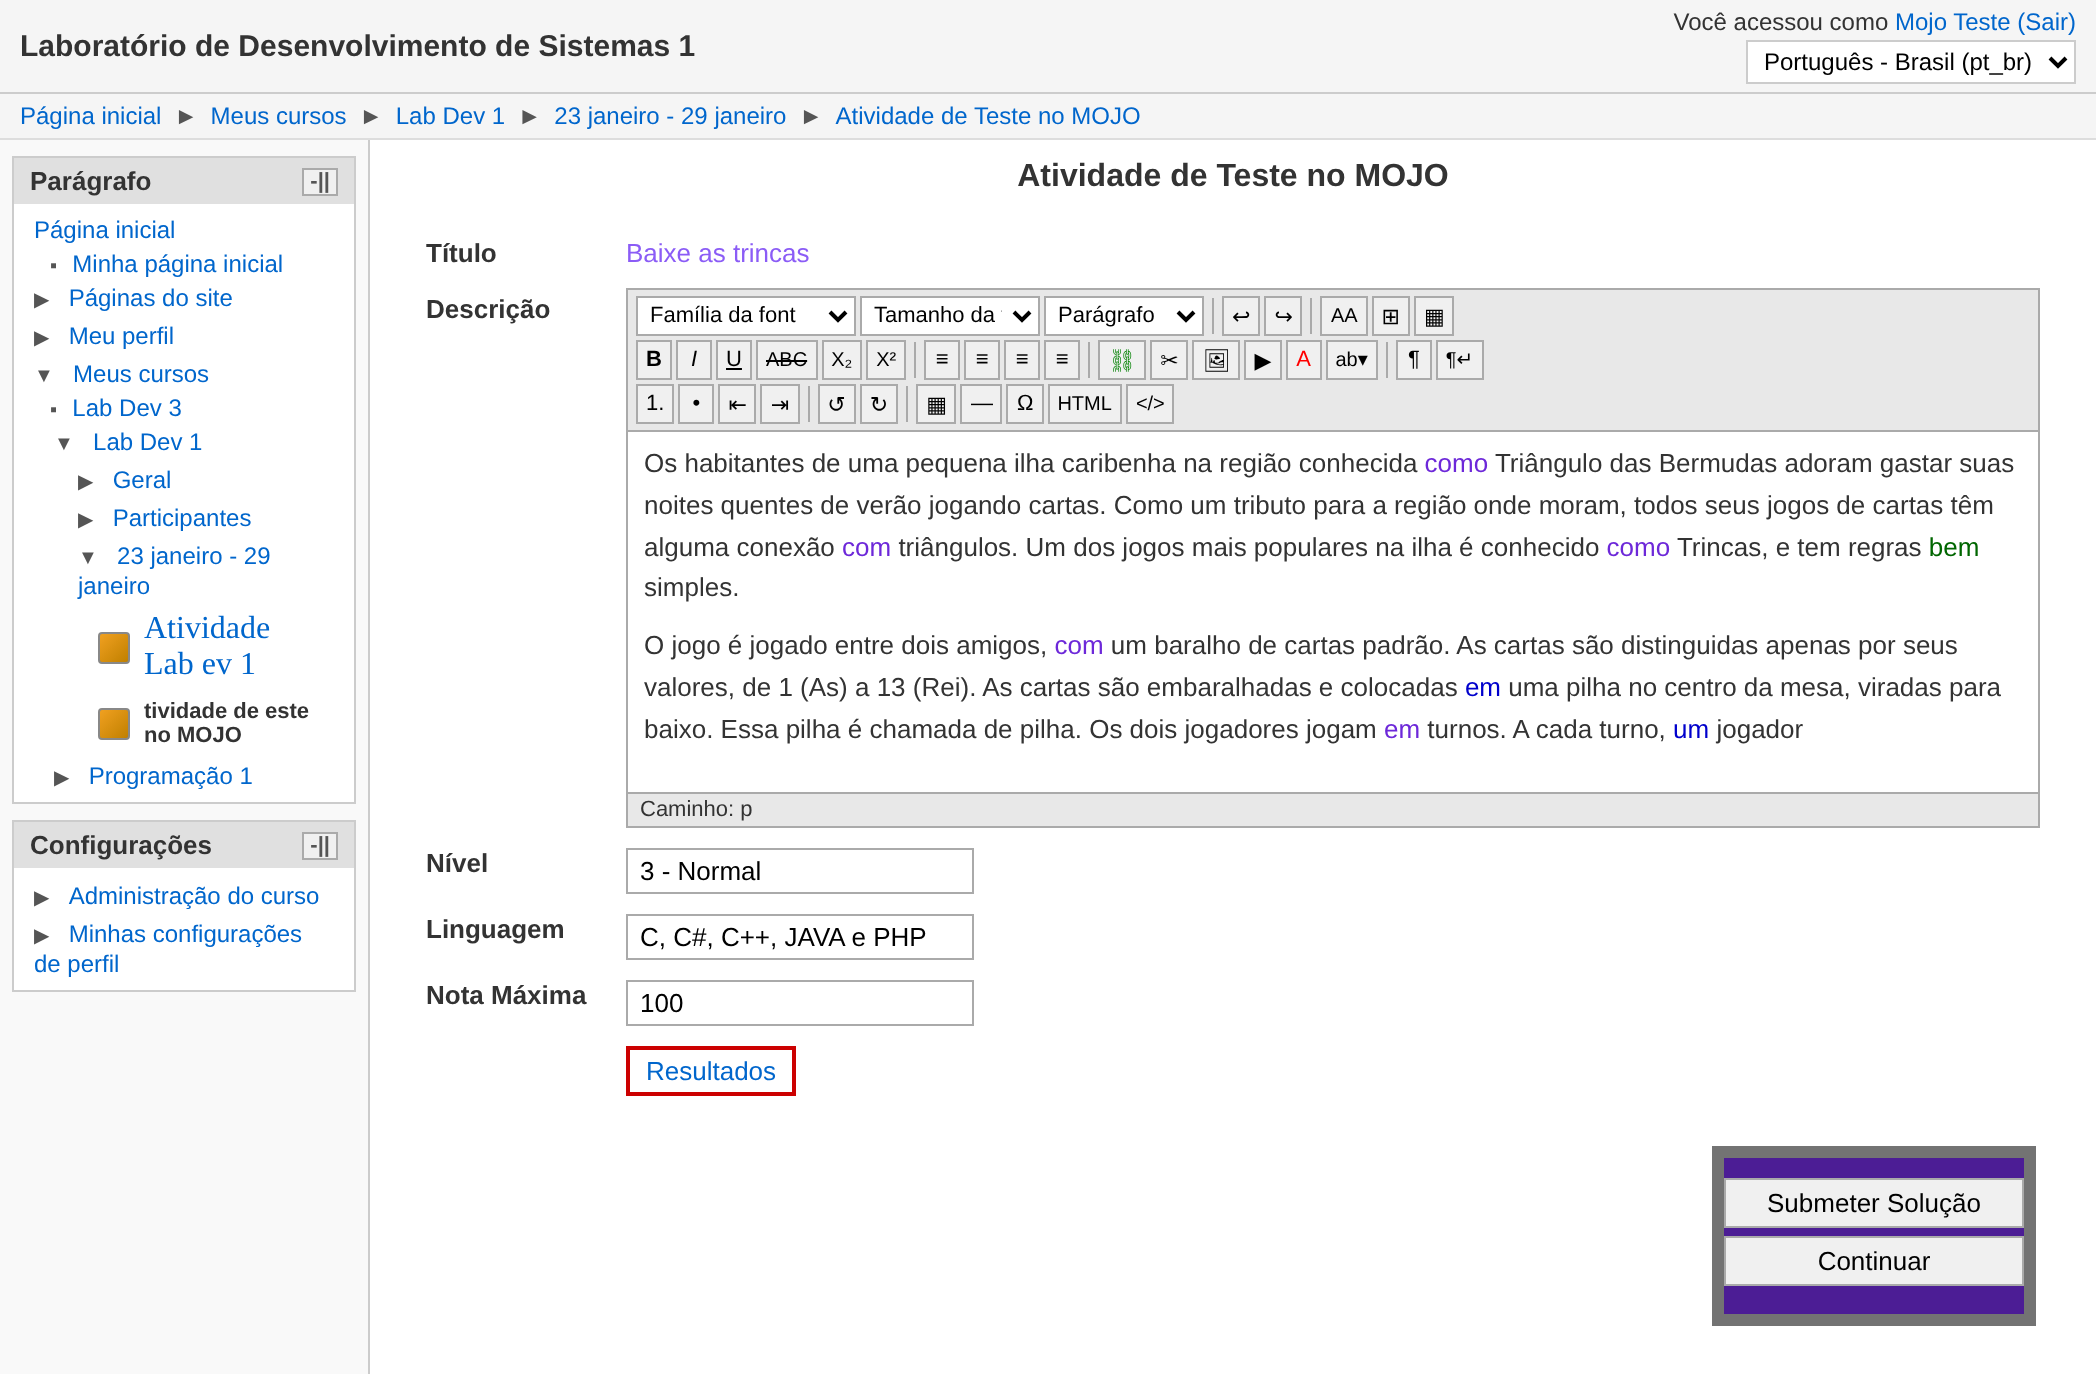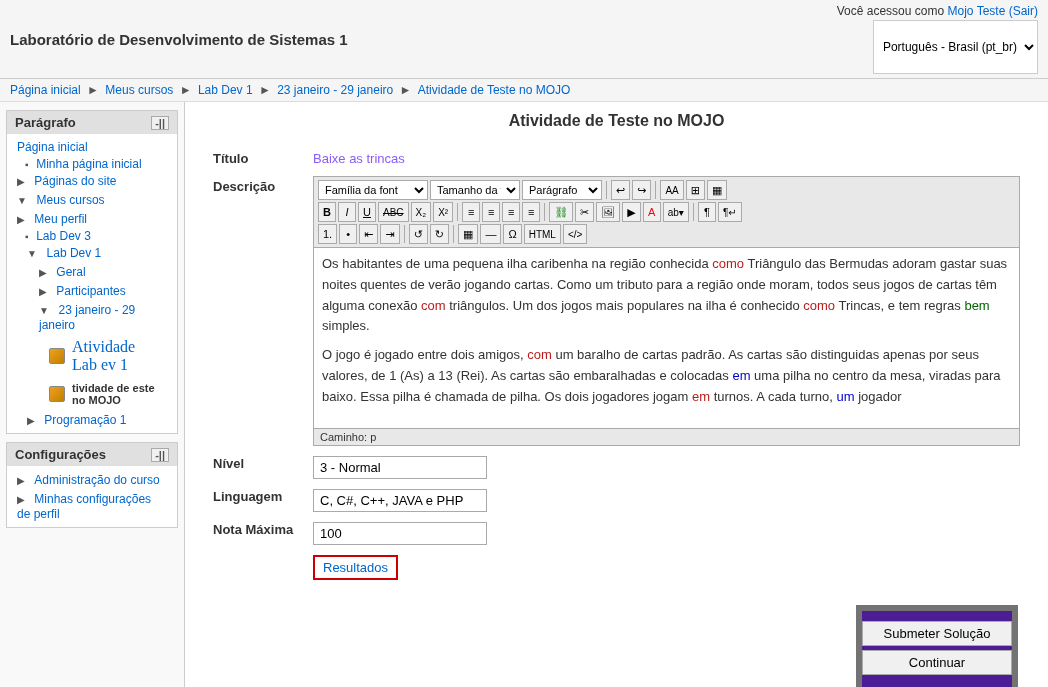--- a/index.html
+++ b/index.html
@@ -14,23 +14,22 @@
       justify-content: space-between;
       align-items: center;
     }
     #topbar .site-title { font-weight: bold; font-size: 15px; color: #333; }
     #topbar .user-info { font-size: 12px; text-align: right; }
     #topbar .user-info a { color: #06c; text-decoration: none; }
     .lang-select {
       font-size: 12px;
       border: 1px solid #ccc;
       background: #fff;
-      padding: 18px 4px;
+      padding: 2px 4px;
       margin-top: 2px;
-      text-align: right;
     }
 
     
     #breadcrumb {
       background: #f5f5f5;
       border-bottom: 1px solid #ddd;
       padding: 4px 10px;
       font-size: 12px;
     }
     #breadcrumb a { color: #06c; text-decoration: none; }
@@ -192,21 +191,21 @@
       border: 1px solid #aaa;
       cursor: pointer;
       margin-bottom: 4px;
       text-align: center;
     }
 
     
     .editor-text { font-size: 13px; line-height: 1.6; color: #333; }
 
     
-    .c-red { color: #b91c1c; }
+    .c-red { color: #6d28d9; }
     .c-blue { color: #0000cc; }
     .c-green { color: #006600; }
   </style>
 </head>
 <body>
 
 <div id="topbar">
   <div class="site-title">Laboratório de Desenvolvimento de Sistemas 1</div>
   <div class="user-info">
     <span>Você acessou como</span>
@@ -244,26 +243,26 @@
         <a class="sidebar-link" href="#">Página inicial</a>
         <div class="tree-indent">
           <span style="color:#555; font-size:10px;">▪</span>
           <a class="sidebar-link" style="display:inline" href="#">Minha página inicial</a>
         </div>
         <div style="padding:2px 4px;">
           <span class="arrow">▶</span>
           <a class="sidebar-link" style="display:inline" href="#">Páginas do site</a>
         </div>
         <div style="padding:2px 4px;">
+          <span class="arrow">▶</span>
+          <a class="sidebar-link" style="display:inline" href="#">Meu perfil</a>
+        </div>
+        <div style="padding:2px 4px;">
           <span class="arrow">▼</span>
           <a class="sidebar-link" style="display:inline" href="#">Meus cursos</a>
-        </div>
-        <div style="padding:2px 4px;">
-          <span class="arrow">▶</span>
-          <a class="sidebar-link" style="display:inline" href="#">Meu perfil</a>
         </div>
         <div class="tree-indent">
           <span style="color:#555; font-size:10px;">▪</span>
           <a class="sidebar-link" style="display:inline" href="#">Lab Dev 3</a>
         </div>
         <div class="tree-indent" style="padding:2px 4px 2px 14px;">
           <span class="arrow">▼</span>
           <a class="sidebar-link" style="display:inline" href="#">Lab Dev 1</a>
         </div>
         <div class="tree-indent2" style="padding:2px 4px 2px 26px;">

